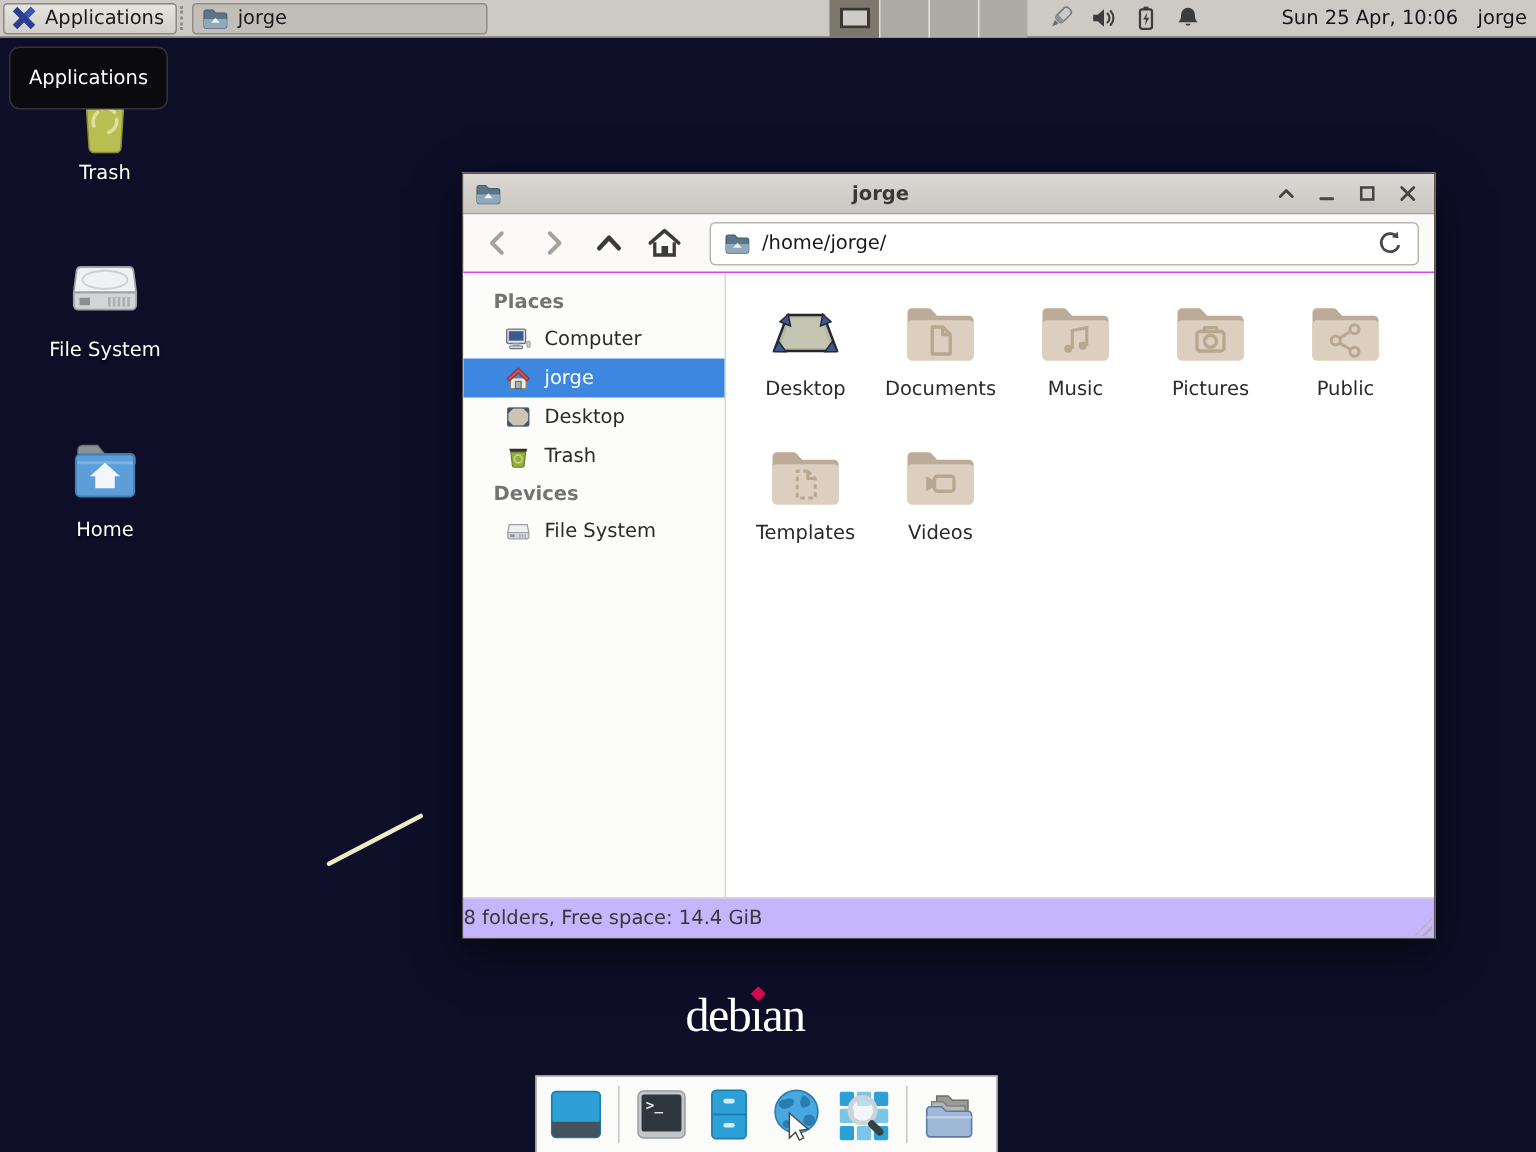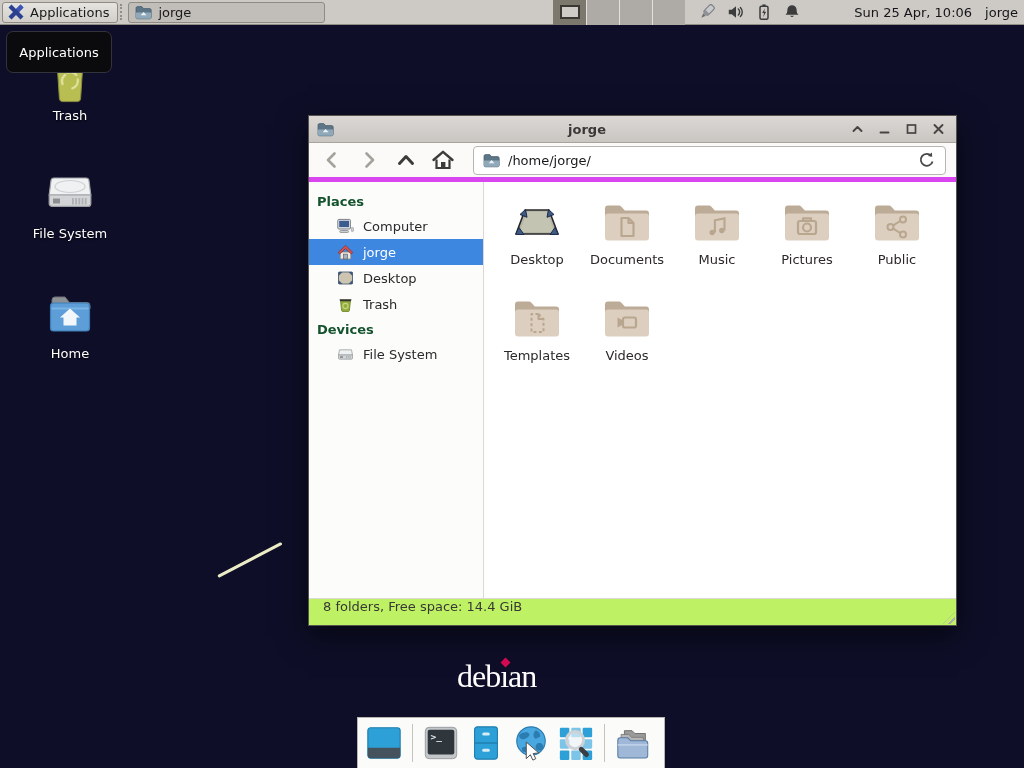--- a/index.html
+++ b/index.html
@@ -46,38 +46,38 @@
   .window { position:absolute; left:308px; top:115px; width:649px; height:511px; background:#f5f4f2;
             border:1px solid #56524d; box-shadow:0 10px 28px rgba(0,0,0,.55);
             display:flex; flex-direction:column; z-index:10; }
   .titlebar { height:27px; flex:0 0 27px; background:linear-gradient(#dcd8d5,#c9c5c1);
               border-bottom:1px solid #a8a49d; display:flex; align-items:center; padding:0 8px; }
   .title-text { flex:1; text-align:center; font-weight:bold; color:#3a3836; }
   .wbtn { width:20px; height:18px; display:flex; align-items:center; justify-content:center; margin-left:7px; }
   .menubar { height:26px; flex:0 0 26px; background:#fbfaf9; border-bottom:1px solid #dcd9d5;
              display:flex; align-items:center; padding-left:14px; gap:15px; color:#2a2a2a; }
   .menu-item u { text-underline-offset:2px; }
-  .toolbar { height:39px; flex:0 0 39px; background:#fbfaf9; border-bottom:5px solid #d946ef;
+  .toolbar { height:39px; flex:0 0 39px; background:#fbfaf9; border-bottom:1px solid #d946ef;
              display:flex; align-items:center; padding:0 10px 0 10px; }
   .tbtn { width:26px; height:26px; display:flex; align-items:center; justify-content:center; margin-right:11px; }
   .path-entry { flex:1; height:29px; background:#ffffff; border:1px solid #b9b6b1; border-radius:4px;
                 display:flex; align-items:center; padding:0 9px; gap:8px; margin-left:6px; color:#17171a; }
   .path-text { flex:1; }
   .content { flex:1; display:flex; min-height:0; background:#ffffff; }
   .sidebar { width:175px; flex:0 0 175px; border-right:1px solid #dcd9d5; background:#fcfcfb; padding-top:7px; }
-  .side-header { height:24px; display:flex; align-items:center; padding-left:8px; font-weight:bold; color:#14532d; }
+  .side-header { height:24px; display:flex; align-items:center; padding-left:20px; font-weight:bold; color:#737373; }
   .side-item { height:26px; display:flex; align-items:center; padding-left:28px; gap:9px; color:#2a2a2a; }
   .side-item.selected { background:#3d87e0; color:#ffffff; }
   .sicon svg { display:block; }
   .main { flex:1; padding:17px 0 0 8px; display:flex; flex-wrap:wrap; align-content:flex-start; }
   .file-cell { width:90px; height:96px; display:flex; flex-direction:column; align-items:center; }
   .ficon { height:44px; margin-top:2px; }
   .flabel { margin-top:7px; color:#2b2a28; }
-  .statusbar { height:27px; flex:0 0 27px; border-top:1px solid #dcd9d5; background:#bef264;
-               display:flex; padding-left:14px; color:#3a3836; position:relative; }
+  .statusbar { height:27px; flex:0 0 27px; border-top:1px solid #dcd9d5; background:#c4b5fd;
+               display:flex; align-items:center; color:#3a3836; position:relative; }
   .resize-grip { position:absolute; right:1px; bottom:1px; width:12px; height:12px;
                  background:repeating-linear-gradient(135deg, transparent 0 3px, #b2afa9 3px 4.5px);
                  clip-path:polygon(100% 0, 100% 100%, 0 100%); }
   
   .debian-logo { position:absolute; left:457px; top:658px; color:#ffffff; z-index:3;
                  font-family:Liberation Serif, serif; font-size:32px; letter-spacing:-1px; }
   .di { position:relative; }
   .di .dot { position:absolute; width:7px; height:7px; background:#d70a53; left:2px; top:1px;
              transform:rotate(45deg); }
   

